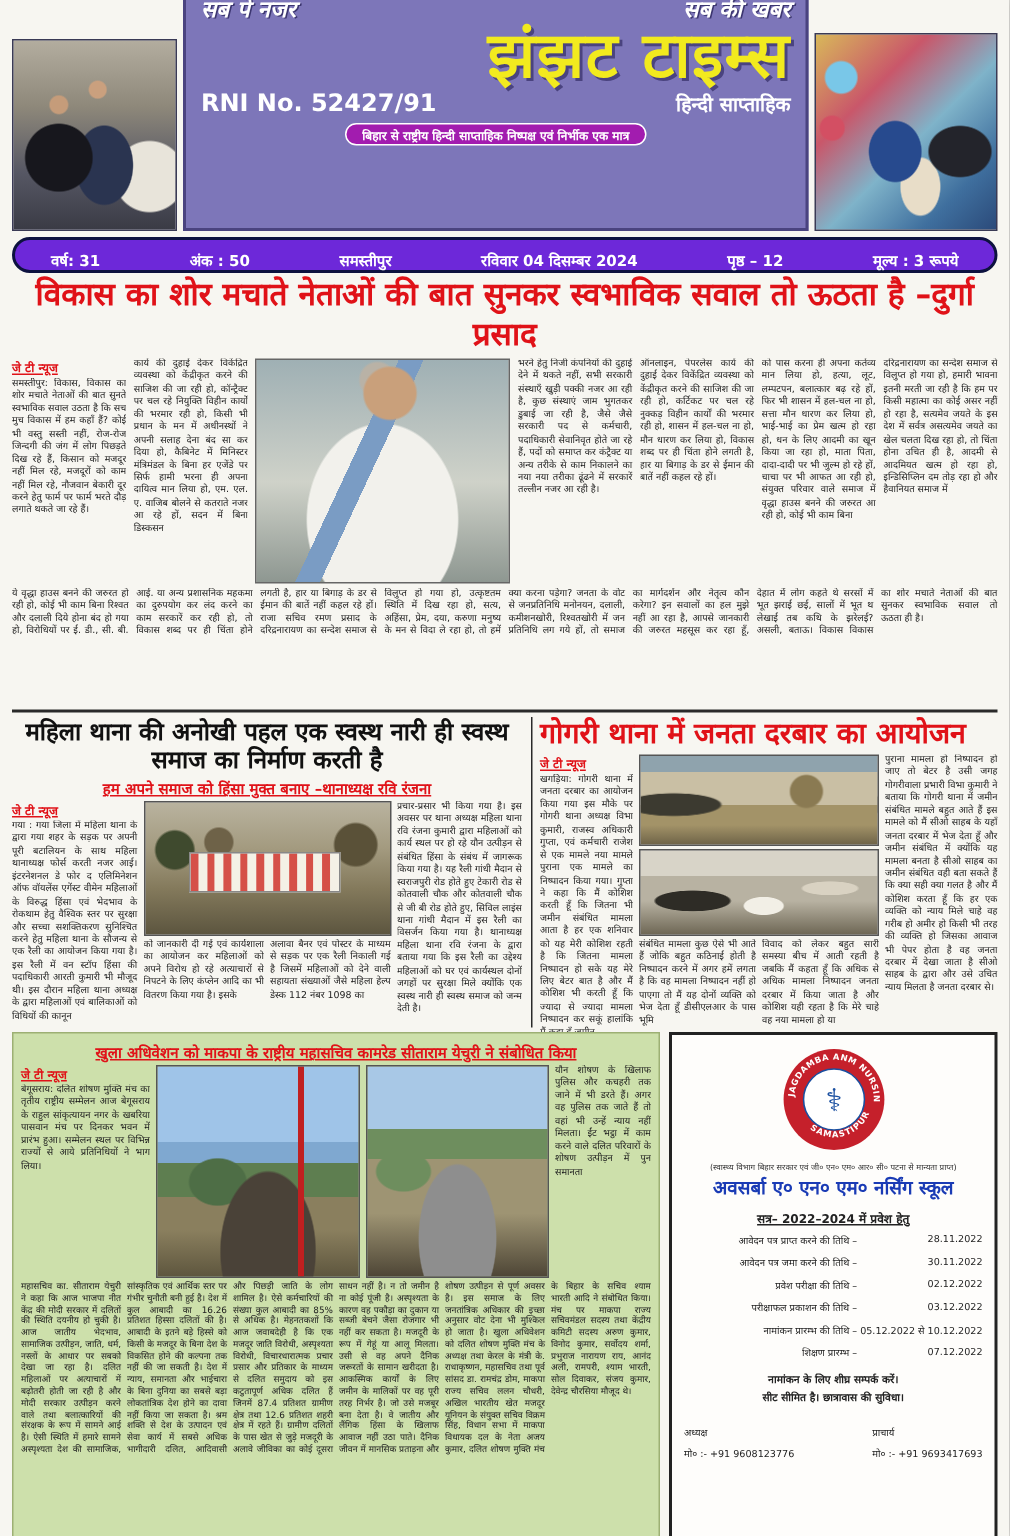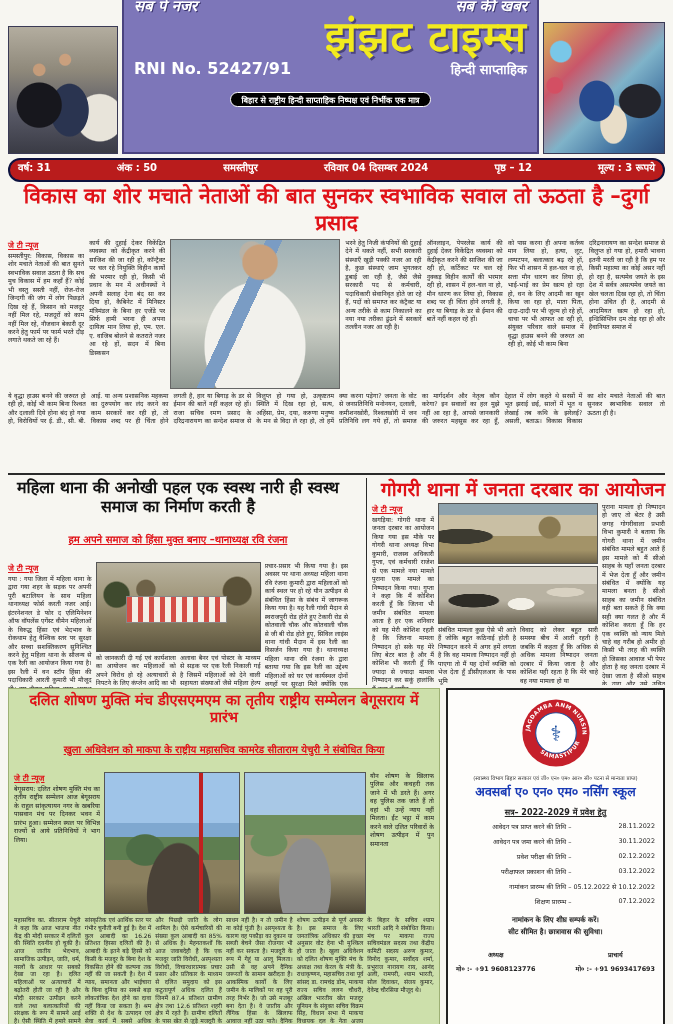--- a/index.html
+++ b/index.html
@@ -30,28 +30,28 @@
       linear-gradient(135deg,#d8b85a 0%,#c9576a 30%,#7fb3c9 55%,#3f6f9e 80%,#2b4a7a 100%); }
   .mast-box { flex:1; height:165px; background:#7d76b9; border:2px solid #4a437f;
               padding:4px 10px 3px; display:flex; flex-direction:column; color:#fff; }
   .tag-row { display:flex; justify-content:space-between; font-size:15px; font-weight:bold;
              font-style:italic; text-shadow:1px 1px 0 #3c3670; }
   .mast-title { text-align:right; color:#f2ea1e; font-size:42px; font-weight:700;
                 line-height:44px; letter-spacing:1px; text-shadow:2px 2px 0 #4a437f; }
   .mast-bottom { display:flex; justify-content:space-between; align-items:flex-end; }
   .rni { font-size:16px; font-weight:bold; }
   .mast-sub { font-size:13px; font-weight:bold; }
-  .mast-banner { align-self:center; margin-top:14px; background:#000000; border:1px solid #fff;
+  .mast-banner { align-self:center; margin-top:4px; background:#a21caf; border:1px solid #fff;
                  border-radius:8px; color:#fff; font-size:8px; font-weight:bold;
                  padding:1px 10px; white-space:nowrap; }
 
   
-  .infobar { margin-top:4px; height:24px; background:#b91c1c; border:2px solid #0d123f;
-             border-radius:12px; display:flex; align-items:flex-start;
-             justify-content:space-between; padding:0 8px; color:#fff;
+  .infobar { margin-top:4px; height:24px; background:#6d28d9; border:2px solid #0d123f;
+             border-radius:12px; display:flex; align-items:flex-end;
+             justify-content:space-between; padding:0 24px; color:#fff;
              font-size:10px; font-weight:bold; }
 
   
   .headline1 { color:#e01218; font-size:21px; font-weight:900; text-align:center;
                line-height:27px; margin-top:1px; }
 
   
   .byline { color:#e01218; font-size:8px; font-weight:bold; text-decoration:underline;
             margin-bottom:2px; }
   .bodytxt { font-size:6.3px; line-height:1.34; text-align:justify; color:#1c1c1c;
@@ -64,42 +64,42 @@
   .portrait { flex:0 0 170px; height:150px; border:1px solid #666;
     background:
       radial-gradient(circle at 53% 15%, #c9a07b 0 11%, transparent 12%),
       radial-gradient(circle at 48% 9%, #b9b2a6 0 7%, transparent 8%),
       linear-gradient(115deg, transparent 40%, #7a9cc4 40% 47%, transparent 47%),
       radial-gradient(ellipse at 50% 72%, #f2f1ec 0 42%, transparent 43%),
       linear-gradient(180deg,#9fb0b4 0%,#b9c2bf 30%,#cfd2c9 55%,#8e9791 100%); }
   .a1-bottom { margin-top:3px; height:80px; column-count:8; column-gap:5px; }
 
   
-  .mid-row { display:flex; gap:18px; height:210px; padding-top:3px; }
+  .mid-row { display:flex; gap:6px; height:210px; padding-top:3px; }
   .article2 { width:340px; }
   .article2 h2 { font-size:16px; font-weight:900; text-align:center; line-height:19px; color:#111; }
   .subhead { color:#e01218; font-size:10px; font-weight:bold; text-decoration:underline;
-             text-align:center; margin:16px 0; }
+             text-align:center; margin:2px 0; }
   .a2-body { display:flex; gap:4px; height:148px; }
   .a2-body .col { flex:1; }
   .a2-mid { flex:0 0 165px; display:flex; flex-direction:column; gap:2px; }
   .rally-photo { height:90px; border:1px solid #555; position:relative;
     background:
       radial-gradient(circle at 12% 36%, #3f4a2e 0 8%, transparent 9%),
       radial-gradient(circle at 86% 32%, #5a5138 0 9%, transparent 10%),
       radial-gradient(circle at 30% 30%, #6e6248 0 7%, transparent 8%),
       linear-gradient(180deg,#b9b39f 0%,#a39a7f 35%,#847a5c 65%,#5c553f 100%); }
   .rally-banner { position:absolute; left:18%; top:38%; width:62%; height:30%;
     background:
       repeating-linear-gradient(90deg, rgba(208,52,44,.85) 0 5px, rgba(244,241,230,.95) 5px 11px),
       #f4f1e6; border:1px solid #888; }
   .a2-minis { flex:1; display:flex; gap:4px; }
   .a2-minis .col { flex:1; }
   .article3 { flex:1; border-left:1.5px solid #2a2a2a; padding-left:5px; }
-  .article3 h2 { color:#e01218; font-size:19px; font-weight:900; text-align:right; line-height:23px; }
+  .article3 h2 { color:#e01218; font-size:19px; font-weight:900; text-align:left; line-height:23px; }
   .a3-body { display:flex; gap:4px; height:182px; margin-top:2px; }
   .a3-c1 { flex:0 0 62px; }
   .a3-mid { flex:0 0 160px; display:flex; flex-direction:column; gap:2px; }
   .a3-photo1 { height:66px; border:1px solid #555;
     background:
       radial-gradient(ellipse at 14% 55%, #3c3a30 0 16%, transparent 17%),
       radial-gradient(circle at 70% 40%, #8a7a52 0 9%, transparent 10%),
       linear-gradient(180deg,#8fa3ad 0 18%,#c9bfa4 18% 55%,#a39368 55% 78%,#6f6448 100%); }
   .a3-photo2 { height:62px; border:1px solid #555;
     background:
@@ -139,21 +139,21 @@
   .ad-name { color:#1a3bb5; font-weight:bold; font-size:12.5px; text-align:center;
              line-height:20px; }
   .ad-session { font-size:8px; font-weight:bold; text-decoration:underline;
                 text-align:center; margin:4px 0 5px; color:#222; }
   .ad-rows { width:100%; }
   .ad-row { display:flex; font-size:6.4px; font-weight:normal; color:#222; margin-bottom:6px;text-align:right; }
   .ad-row .lbl { flex:0 0 58%; }
   .ad-row .val { flex:1; }
   .ad-note { font-size:7px; font-weight:bold; text-align:center; color:#222; margin-top:3px; }
   .ad-contacts { width:100%; display:flex; justify-content:space-between; margin-top:14px; }
-  .ad-contact { font-size:6.4px; font-weight:bold; color:#222; text-align:center; }
+  .ad-contact { font-size:6.4px; font-weight:normal; color:#222; }
   .ad-contact .role { display:block; margin-bottom:5px; }
 </style>
 </head>
 <body>
 
 <div class="page">
 
   <header class="masthead">
     <div class="ph mast-photo-left"></div>
     <div class="mast-box">
@@ -235,21 +235,20 @@
             <div class="col bodytxt">विवाद को लेकर बहुत सारी समस्या बीच में आती रहती है जबकि मैं कहता हूँ कि अधिक से अधिक मामला निष्पादन जनता दरबार में किया जाता है और कोशिश यही रहता है कि मेरे चाहे वह नया मामला हो या</div>
           </div>
         </div>
         <div class="a3-c3 bodytxt">पुराना मामला हो निष्पादन हो जाए तो बेटर है उसी जगह गोगरीवाला प्रभारी विभा कुमारी ने बताया कि गोगरी थाना में जमीन संबंधित मामले बहुत आते हैं इस मामले को मैं सीओ साहब के यहाँ जनता दरबार में भेज देता हूँ और जमीन संबंधित में क्योंकि यह मामला बनता है सीओ साहब का जमीन संबंधित वही बता सकते हैं कि क्या सही क्या गलत है और मैं कोशिश करता हूँ कि हर एक व्यक्ति को न्याय मिले चाहे वह गरीब हो अमीर हो किसी भी तरह की व्यक्ति हो जिसका आवाज भी पेपर होता है वह जनता दरबार में देखा जाता है सीओ साहब के द्वारा और उसे उचित न्याय मिलता है जनता दरबार से।</div>
       </div>
     </section>
   </div>
 
   <div class="bottom-row">
     <section class="article4">
-      <h2>दलित शोषण मुक्ति मंच डीएसएमएम का तृतीय राष्ट्रीय सम्मेलन बेगूसराय में प्रारंभ</h2>
       <div class="subhead">खुला अधिवेशन को माकपा के राष्ट्रीय महासचिव कामरेड सीताराम येचुरी ने संबोधित किया</div>
       <div class="a4-mid">
         <div class="a4-c1">
           <div class="byline">जे टी न्यूज</div>
           <div class="bodytxt">बेगूसराय: दलित शोषण मुक्ति मंच का तृतीय राष्ट्रीय सम्मेलन आज बेगूसराय के राहुल सांकृत्यायन नगर के खबरिया पासवान मंच पर दिनकर भवन में प्रारंभ हुआ। सम्मेलन स्थल पर विभिन्न राज्यों से आये प्रतिनिधियों ने भाग लिया।</div>
         </div>
         <div class="a4-photo1"></div>
         <div class="a4-photo2"></div>
         <div class="a4-c4 bodytxt">यौन शोषण के खिलाफ पुलिस और कचहरी तक जाने में भी डरते हैं। अगर वह पुलिस तक जाते हैं तो वहां भी उन्हें न्याय नहीं मिलता। ईंट भट्ठा में काम करने वाले दलित परिवारों के शोषण उत्पीड़न में पुन समानता</div>
       </div>
@@ -269,21 +268,21 @@
         <text font-size="8" fill="#ffffff" font-weight="bold" letter-spacing="0.5">
           <textPath href="#arcT" startOffset="2%">JAGDAMBA ANM NURSING SCHOOL</textPath>
         </text>
         <text font-size="8" fill="#ffffff" font-weight="bold" letter-spacing="1">
           <textPath href="#arcB" startOffset="28%">SAMASTIPUR</textPath>
         </text>
         <text x="50" y="61" text-anchor="middle" font-size="30" fill="#1a4fa0">⚕</text>
       </svg>
       <div class="ad-affil">(स्वास्थ्य विभाग बिहार सरकार एवं जी० एन० एम० आर० सी० पटना से मान्यता प्राप्त)</div>
       <div class="ad-name">अवसर्बा ए० एन० एम० नर्सिंग स्कूल</div>
-      <div class="ad-session">सत्र– 2022–2029 में प्रवेश हेतु</div>
+      <div class="ad-session">सत्र– 2022–2024 में प्रवेश हेतु</div>
       <div class="ad-rows">
         <div class="ad-row">
           <span class="lbl">आवेदन पत्र प्राप्त करने की तिथि –</span>
           <span class="val">28.11.2022</span>
         </div>
         <div class="ad-row">
           <span class="lbl">आवेदन पत्र जमा करने की तिथि –</span>
           <span class="val">30.11.2022</span>
         </div>
         <div class="ad-row">

